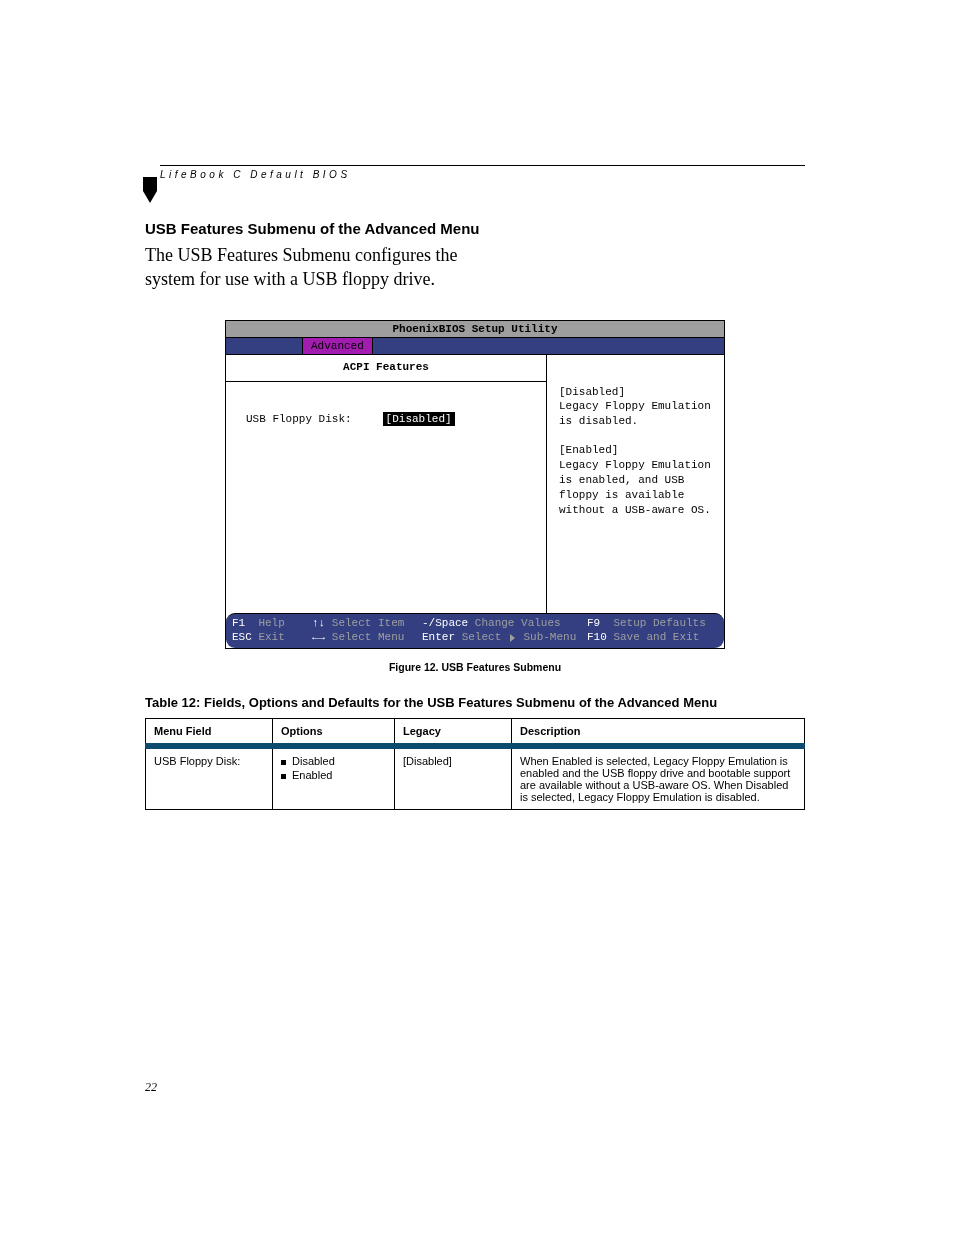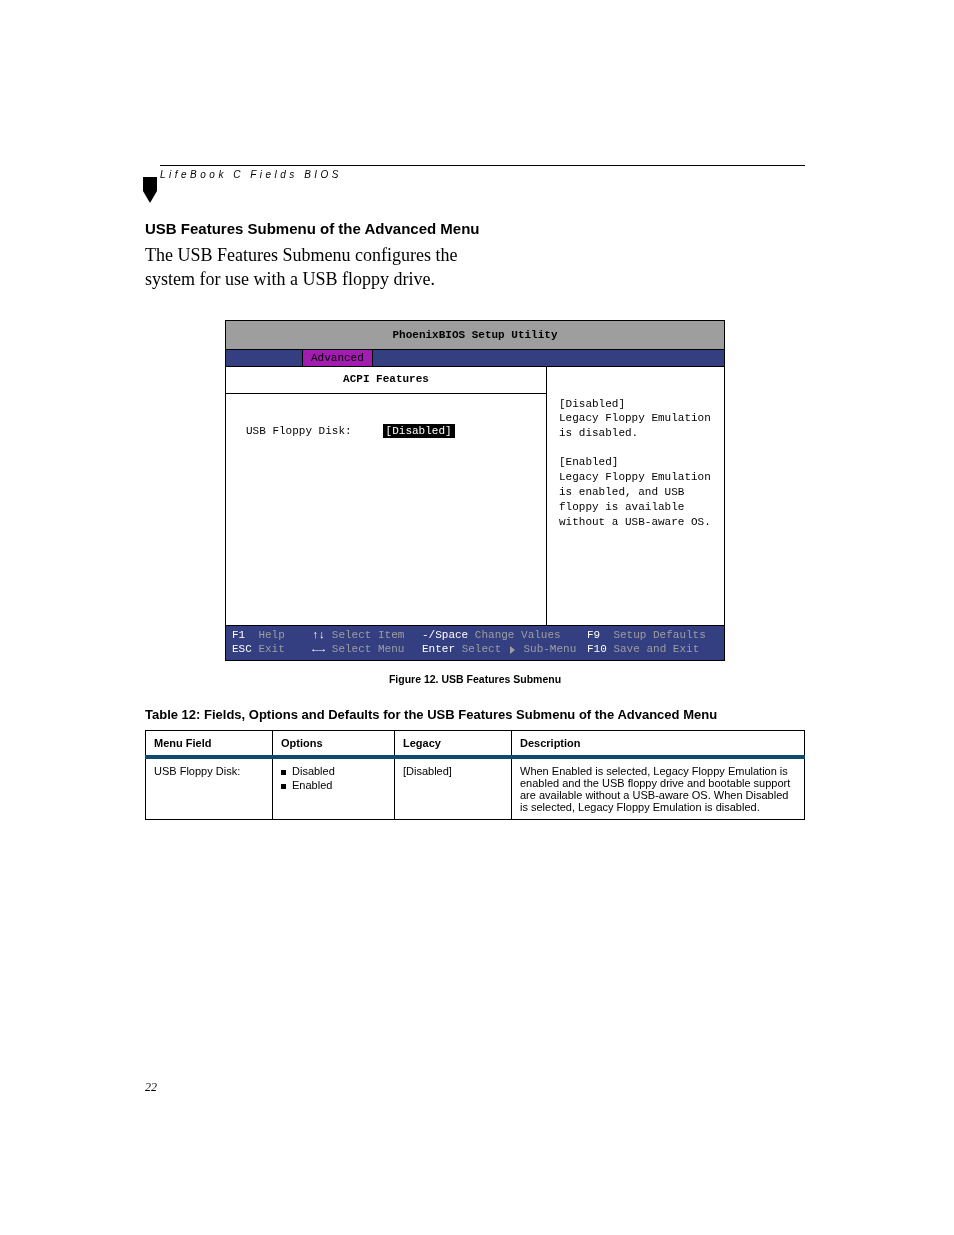--- a/index.html
+++ b/index.html
@@ -52,21 +52,21 @@
     margin: 28px auto 0 auto;
     width: 498px;
     border: 1px solid #000;
     font-family: "Courier New", Courier, monospace;
     font-size: 11px;
     background: #fff;
   }
   .bios-title {
     background:#9e9e9e;
     text-align:center;
-    padding:8px 0;
+    padding:2px 0;
     border-bottom:1px solid #000;
     font-weight: bold;
   }
   .bios-tabs {
     background:#333f80; 
     height:16px;
     position:relative;
     border-bottom:1px solid #000;
   }
   .bios-tab {
@@ -123,20 +123,21 @@
     line-height:1.35;
   }
   .help-block { margin-bottom:14px; }
 
   .bios-footer {
     border-top:1px solid #000;
     background:#333f80;
     color:#9e9e9e;
     padding:2px 6px 3px 6px;
     line-height:1.35;
+    border-radius:9px;
   }
   .bios-footer .row { display:flex; }
   .bios-footer .cell { white-space:nowrap; }
   .bios-footer .c1 { width:80px; }
   .bios-footer .c2 { width:110px; }
   .bios-footer .c3 { width:165px; }
   .bios-footer .c4 { flex:1; }
   .key-accent { color:#fff; }
   .tri {
     display:inline-block;
@@ -173,21 +174,21 @@
     border:1px solid #000;
     padding:6px 8px;
     text-align:left;
     vertical-align:top;
   }
   table.spec th {
     font-weight:bold;
     border-bottom-width:1px;
   }
   table.spec thead tr th {
-    border-bottom: 4px solid #0c4a6e;
+    border-bottom: 6px solid #0c4a6e;
   }
   .sq {
     display:inline-block;
     width:5px; height:5px;
     background:#000;
     margin-right:6px;
     vertical-align:middle;
   }
   .opt-line { white-space:nowrap; margin-bottom:2px;}
 
@@ -201,21 +202,21 @@
 </style>
 </head>
 <body>
 
 <div class="page">
   <div class="arrow-mark">
     <svg width="20" height="28">
         <polygon points="0,0 14,0 14,14 7,26 0,14" fill="#000"></polygon>
       </svg>
   </div>
-  <div class="running-head">LifeBook C Fields BIOS</div>
+  <div class="running-head">LifeBook C Default BIOS</div>
 
   <div class="h1">USB Features Submenu of the Advanced Menu</div>
   <div class="intro">The USB Features Submenu configures the system for use with a USB floppy drive.</div>
 
   <div class="bios">
     <div class="bios-title">PhoenixBIOS Setup Utility</div>
     <div class="bios-tabs">
       <div class="bios-tab">Advanced</div>
     </div>
     <div class="bios-body">

